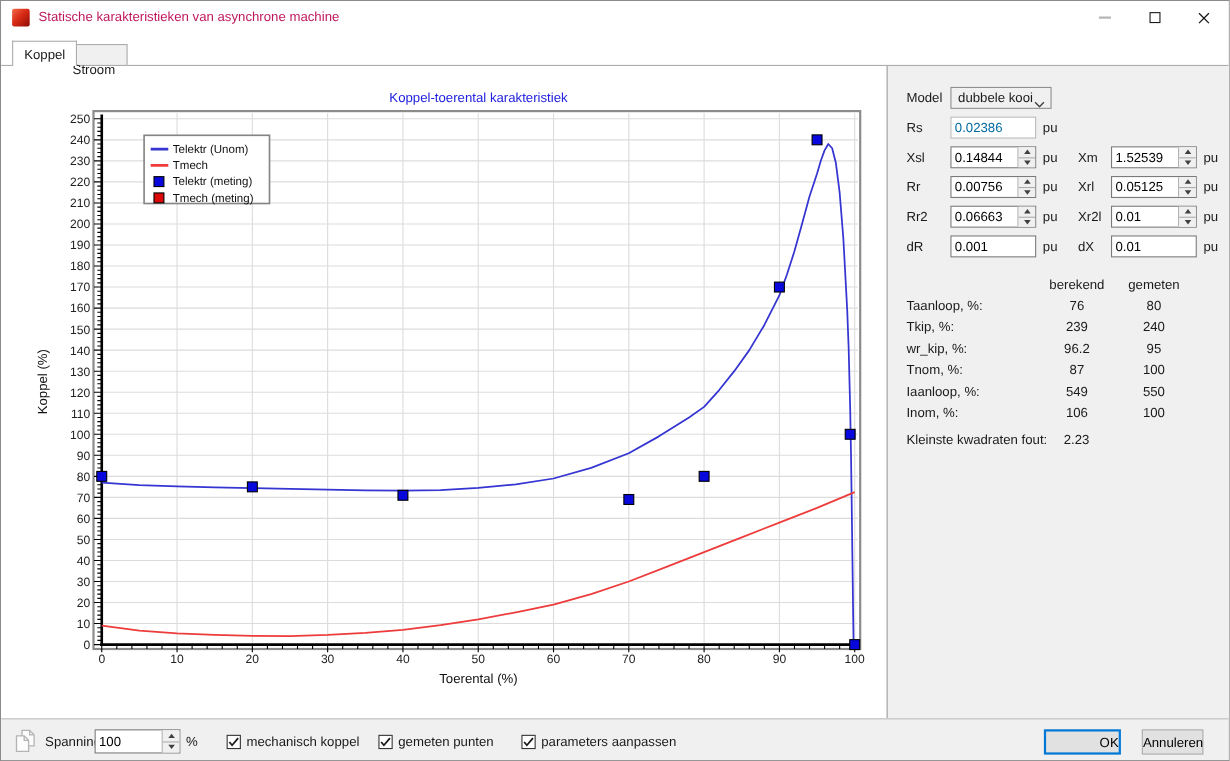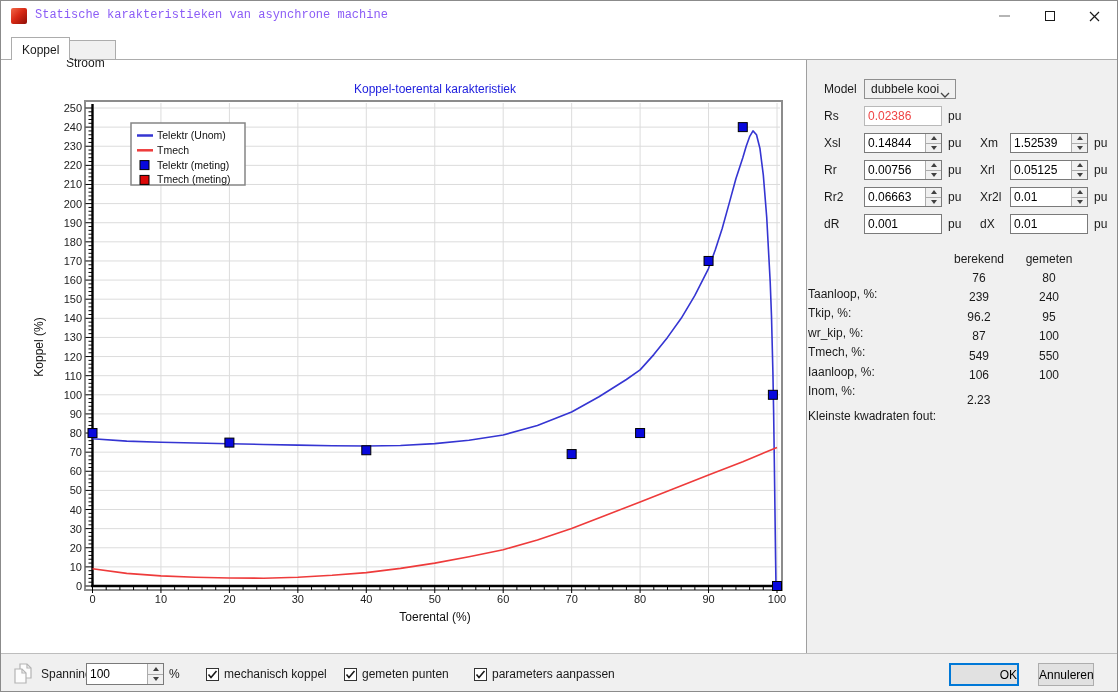--- a/index.html
+++ b/index.html
@@ -3,21 +3,21 @@
 <meta charset="utf-8">
 <style>
   * { margin:0; padding:0; box-sizing:border-box; }
   html,body { width:1118px; height:692px; background:#ddd; font-family:"Liberation Sans",sans-serif; }
   .window { position:relative; width:1118px; height:692px; background:#fff; border:1px solid #8b8b8b; overflow:hidden; }
 
   
   .titlebar { position:relative; height:30px; background:#fff; }
   .app-icon { position:absolute; left:10px; top:7px; width:16px; height:16px;
               background:linear-gradient(135deg,#f26a4a 0%,#d92b16 45%,#8f0d06 100%); border-radius:2px; }
-  .title-text { position:absolute; left:34px; top:7px; font-size:12px; color:#8b5cf6; white-space:nowrap;font-family:Liberation Mono, monospace; }
+  .title-text { position:absolute; left:34px; top:7px; font-size:12px; color:#be185d; white-space:nowrap; }
   .win-controls { position:absolute; right:0; top:0; height:30px; display:flex; }
   .win-btn { width:45px; height:30px; display:flex; align-items:center; justify-content:center; }
   .glyph-min { width:11px; height:2px; background:#b5b5b5; }
   .glyph-max { width:10px; height:10px; border:1px solid #1a1a1a; }
 
   
   .tabstrip { position:relative; height:29px; background:#fff; }
   .tabstrip::after { content:""; position:absolute; left:0; right:0; bottom:0; height:1px; background:#acacac; }
   .tab { position:absolute; bottom:0; font-size:12px; color:#1a1a1a; border:1px solid #acacac; padding:15px 10px 3px 10px; background:#f0f0f0; height:20px; z-index:1; }
   .tab.active { background:#fff; height:23px; border-bottom:none; z-index:3; padding-top:5px; }
@@ -29,34 +29,34 @@
   .chart-area { position:relative; width:805px; height:593px; background:#fff; }
   svg text { font-family:"Liberation Sans",sans-serif; }
 
   
   .side-panel { position:relative; width:313px; height:593px; background:#f0f0f0; border-left:1px solid #9f9f9f; font-size:12px; color:#1a1a1a; }
   .plabel { position:absolute; white-space:nowrap; }
   .punit  { position:absolute; white-space:nowrap; }
   .field { position:absolute; height:20px; width:78px; background:#fff; }
   .field input { width:100%; height:100%; border:1px solid #7a7a7a; font:12px "Liberation Sans",sans-serif; padding:0 3px; background:#fff; color:#000; }
   .field.hasspin input { padding-right:19px; }
-  .field.disabled input { color:#ef4444; border-color:#b9b9b9; }
+  .field.disabled input { color:#0369a1; border-color:#b9b9b9; }
   .spinner { position:absolute; top:1px; right:1px; bottom:1px; width:16px; display:flex; flex-direction:column; background:#f0f0f0; border-left:1px solid #acacac; }
   .sb { flex:1; position:relative; background:#f0f0f0; }
   .sb + .sb { border-top:1px solid #acacac; }
   .sb::after { content:""; position:absolute; left:50%; top:50%; transform:translate(-50%,-50%); border-left:3px solid transparent; border-right:3px solid transparent; }
   .sb.up::after { border-bottom:4px solid #404040; }
   .sb.down::after { border-top:4px solid #404040; }
   .combo { position:absolute; left:57px; top:19px; width:92px; height:20px; background:#f0f0f0; border:1px solid #8f8f8f;padding-left:47px; }
   .combo-value { position:absolute; left:6px; top:2px; font-size:12px; }
   .combo-arrow { position:absolute; right:5px; top:7px; }
 
   .results { position:absolute; left:0; top:0; right:0; }
   .rrow { position:absolute; left:0; right:0; height:19.4px; }
-  .rlabel { position:absolute; left:1px; white-space:nowrap;margin-top:16px; }
+  .rlabel { position:absolute; left:17px; white-space:nowrap; }
   .rcalc  { position:absolute; left:140px; width:64px; text-align:center; }
   .rmeas  { position:absolute; left:210px; width:64px; text-align:center; }
   .rerror { position:absolute; left:0; right:0; }
   .rerror .rval { position:absolute; left:160px; font-weight:normal; }
 
   
   .bottombar { position:relative; height:40px; background:#f0f0f0; border-top:1px solid #bdbdbd; font-size:12px; color:#1a1a1a; }
   .copy-icon { position:absolute; left:12px; top:8px; }
   .sp-label { position:absolute; left:40px; top:13px; }
   .sp-unit { position:absolute; left:168px; top:13px; }
@@ -490,21 +490,21 @@
           <span class="rlabel">Tkip, %:</span>
           <span class="rcalc">239</span>
           <span class="rmeas">240</span>
         </div>
         <div class="rrow" style="top:249.8px">
           <span class="rlabel">wr_kip, %:</span>
           <span class="rcalc">96.2</span>
           <span class="rmeas">95</span>
         </div>
         <div class="rrow" style="top:269.2px">
-          <span class="rlabel">Tmech, %:</span>
+          <span class="rlabel">Tnom, %:</span>
           <span class="rcalc">87</span>
           <span class="rmeas">100</span>
         </div>
         <div class="rrow" style="top:288.6px">
           <span class="rlabel">Iaanloop, %:</span>
           <span class="rcalc">549</span>
           <span class="rmeas">550</span>
         </div>
         <div class="rrow" style="top:308px">
           <span class="rlabel">Inom, %:</span>

